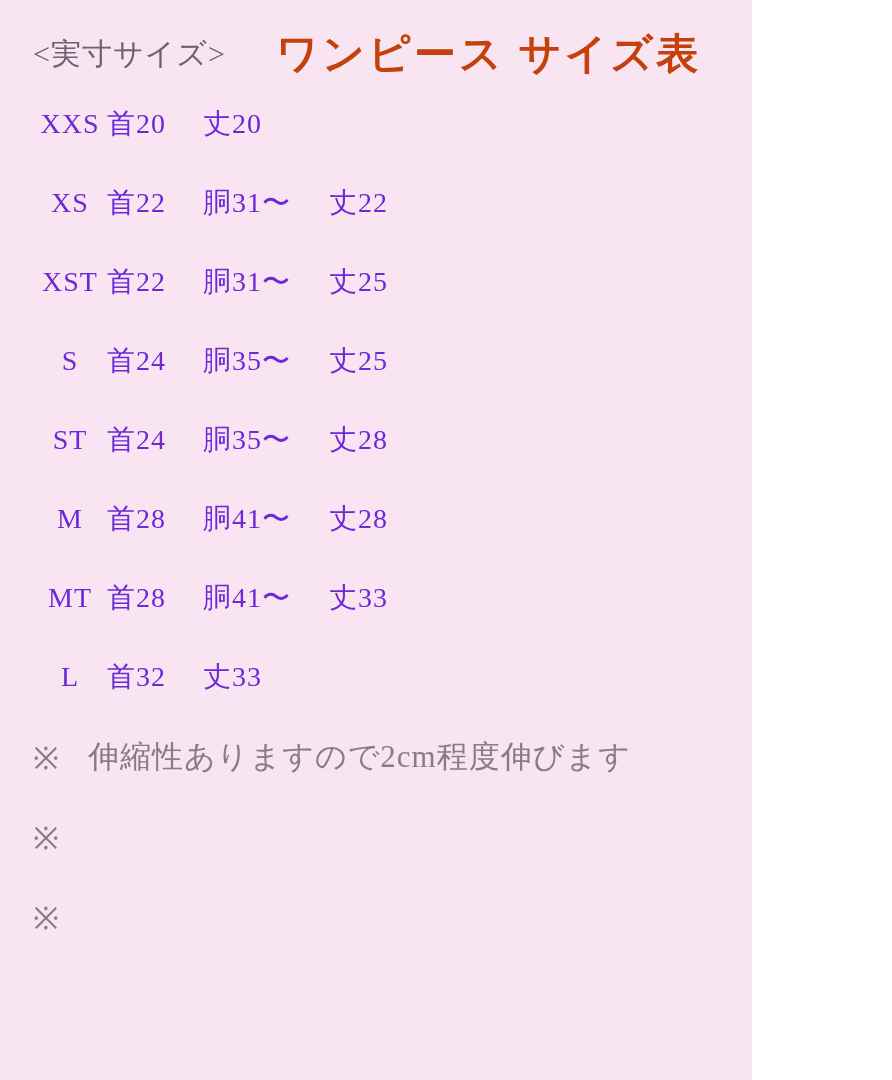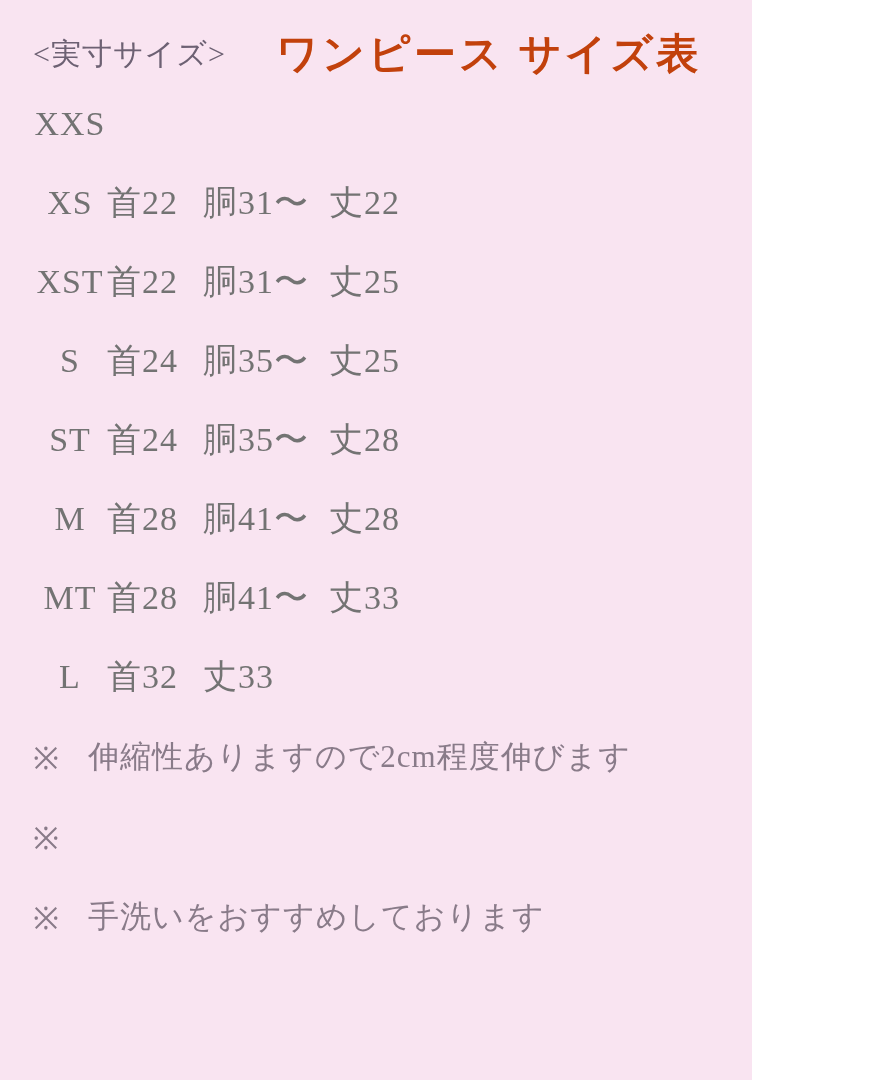--- a/index.html
+++ b/index.html
@@ -30,22 +30,22 @@
     letter-spacing: 3px;
     white-space: nowrap;
   }
   .size-table { margin-top: 2px; }
   .size-row {
     display: grid;
     grid-template-columns: 74px 96px 126px auto;
     padding-left: 33px;
     height: 79px;
     align-items: center;
-    font-size: 34px;
-    color: #737373;
+    font-size: 28px;
+    color: #6d28d9;
     letter-spacing: 1px;
   }
   .size-cell { text-align: center; }
   .notes { margin-top: 1px; }
   .note-row {
     display: grid;
     grid-template-columns: 55px auto;
     padding-left: 33px;
     height: 80px;
     align-items: center;
@@ -59,20 +59,22 @@
 
 <div class="canvas">
   <div class="header">
     <span class="measured-tag">&lt;実寸サイズ&gt;</span>
     <h1 class="title">ワンピース サイズ表</h1>
   </div>
 
   <div class="size-table">
       <div class="size-row">
         <span class="size-cell">XXS</span>
+        <span class="neck-cell">首20</span>
+        <span class="length-cell">丈20</span>
       </div>
       <div class="size-row">
         <span class="size-cell">XS</span>
         <span class="neck-cell">首22</span>
         <span class="chest-cell">胴31〜</span>
         <span class="length-cell">丈22</span>
       </div>
       <div class="size-row">
         <span class="size-cell">XST</span>
         <span class="neck-cell">首22</span>
@@ -113,16 +115,15 @@
   <div class="notes">
       <div class="note-row">
         <span>※</span>
         <span>伸縮性ありますので2cm程度伸びます</span>
       </div>
       <div class="note-row">
         <span>※</span>
       </div>
       <div class="note-row">
         <span>※</span>
-        <span>手洗いをおすすめしております</span>
       </div>
     </div>
 </div>
 
 </body></html>

